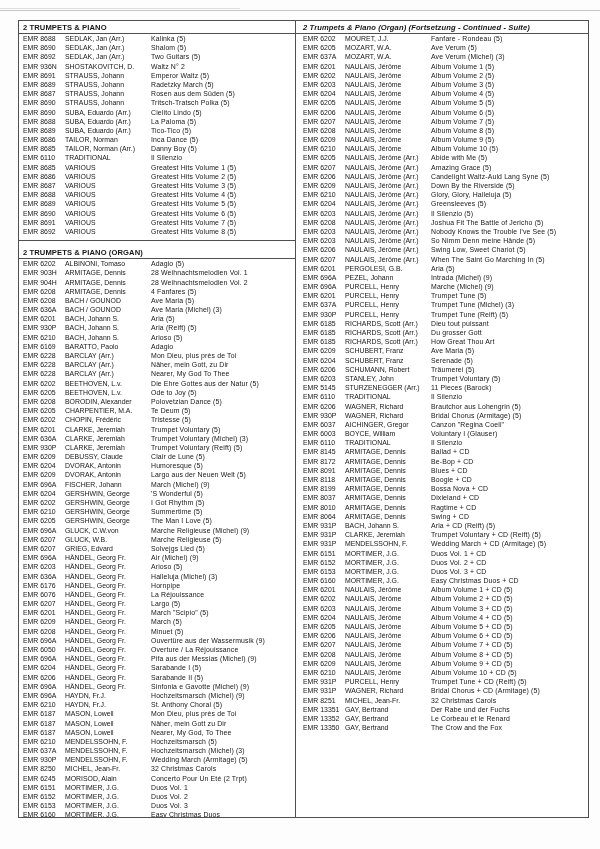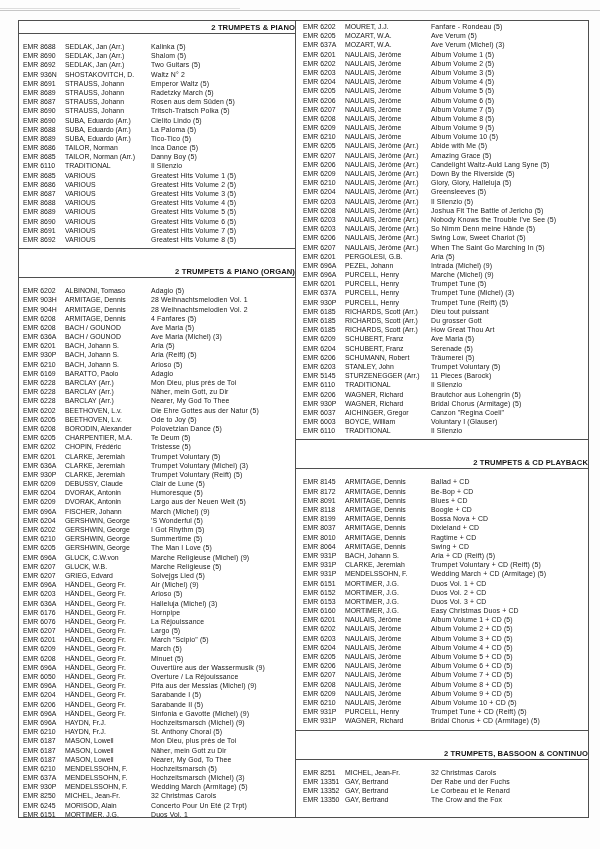--- a/index.html
+++ b/index.html
@@ -14,25 +14,25 @@
   .box {
     position:absolute; left:18px; top:20px; width:571px; height:798px;
     border:1px solid #4f4f4f; background:#ffffff;
     display:flex; overflow:hidden; box-sizing:border-box;
   }
   .col { overflow:hidden; padding-top:1px; box-sizing:border-box; }
   .col-left  { width:277px; border-right:1px solid #4f4f4f; }
   .col-right { flex:1; }
   .section-header {
     font-weight:bold; font-size:7.6px; line-height:10px; height:10px;
-    border-bottom:1px solid #4f4f4f; margin:1px 0 8px 0;
-    padding-left:4px; letter-spacing:0.1px; white-space:nowrap; overflow:hidden;text-align:right;
+    border-bottom:1px solid #4f4f4f; margin:1px 0 0 0;
+    padding-left:4px; letter-spacing:0.1px; white-space:nowrap; overflow:hidden;
   }
   .col-right .section-header { padding-left:7px; }
-  .section-header.not-first { border-top:1px solid #4f4f4f; margin-top:4px; padding-top:18px; }
+  .section-header.not-first { border-top:1px solid #4f4f4f; margin-top:4px; padding-top:7px; }
   .section-header.italic { font-style:italic; }
   .row {
     display:flex; height:9.2px; line-height:9.2px; font-size:6.9px;
     white-space:nowrap; overflow:hidden; padding-left:4px;
   }
   .col-right .row { padding-left:7px; }
   .catalog-number { flex:0 0 42px; overflow:hidden; }
   .composer { flex:0 0 86px; overflow:hidden; }
   .title { flex:1; overflow:hidden; letter-spacing:0.15px; }
 </style>
@@ -460,20 +460,21 @@
             <span class="title">Duos Vol. 3</span>
           </div>
           <div class="row">
             <span class="catalog-number">EMR 6160</span>
             <span class="composer">MORTIMER, J.G.</span>
             <span class="title">Easy Christmas Duos</span>
           </div>
         </div>
       </div>
     <div class="col col-right">
+        <div class="section-header italic">2 Trumpets &amp; Piano (Organ) (Fortsetzung - Continued - Suite)</div>
         <div>
           <div class="row">
             <span class="catalog-number">EMR 6202</span>
             <span class="composer">MOURET, J.J.</span>
             <span class="title">Fanfare - Rondeau (5)</span>
           </div>
           <div class="row">
             <span class="catalog-number">EMR 6205</span>
             <span class="composer">MOZART, W.A.</span>
             <span class="title">Ave Verum (5)</span>
@@ -689,21 +690,20 @@
             <span class="catalog-number">EMR 6003</span>
             <span class="composer">BOYCE, William</span>
             <span class="title">Voluntary I (Glauser)</span>
           </div>
           <div class="row">
             <span class="catalog-number">EMR 6110</span>
             <span class="composer">TRADITIONAL</span>
             <span class="title">Il Silenzio</span>
           </div>
         </div>
-        <div class="section-header not-first">2 TRUMPETS &amp; CD PLAYBACK</div>
         <div>
           <div class="row">
             <span class="catalog-number">EMR 8145</span>
             <span class="composer">ARMITAGE, Dennis</span>
             <span class="title">Ballad + CD</span>
           </div>
           <div class="row">
             <span class="catalog-number">EMR 8172</span>
             <span class="composer">ARMITAGE, Dennis</span>
             <span class="title">Be-Bop + CD</span>
@@ -827,21 +827,20 @@
             <span class="catalog-number">EMR 931P</span>
             <span class="composer">PURCELL, Henry</span>
             <span class="title">Trumpet Tune + CD (Reift) (5)</span>
           </div>
           <div class="row">
             <span class="catalog-number">EMR 931P</span>
             <span class="composer">WAGNER, Richard</span>
             <span class="title">Bridal Chorus + CD (Armitage) (5)</span>
           </div>
         </div>
-        <div class="section-header not-first">2 TRUMPETS, BASSOON &amp; CONTINUO</div>
         <div>
           <div class="row">
             <span class="catalog-number">EMR 8251</span>
             <span class="composer">MICHEL, Jean-Fr.</span>
             <span class="title">32 Christmas Carols</span>
           </div>
         </div>
         <div>
           <div class="row">
             <span class="catalog-number">EMR 13351</span>

